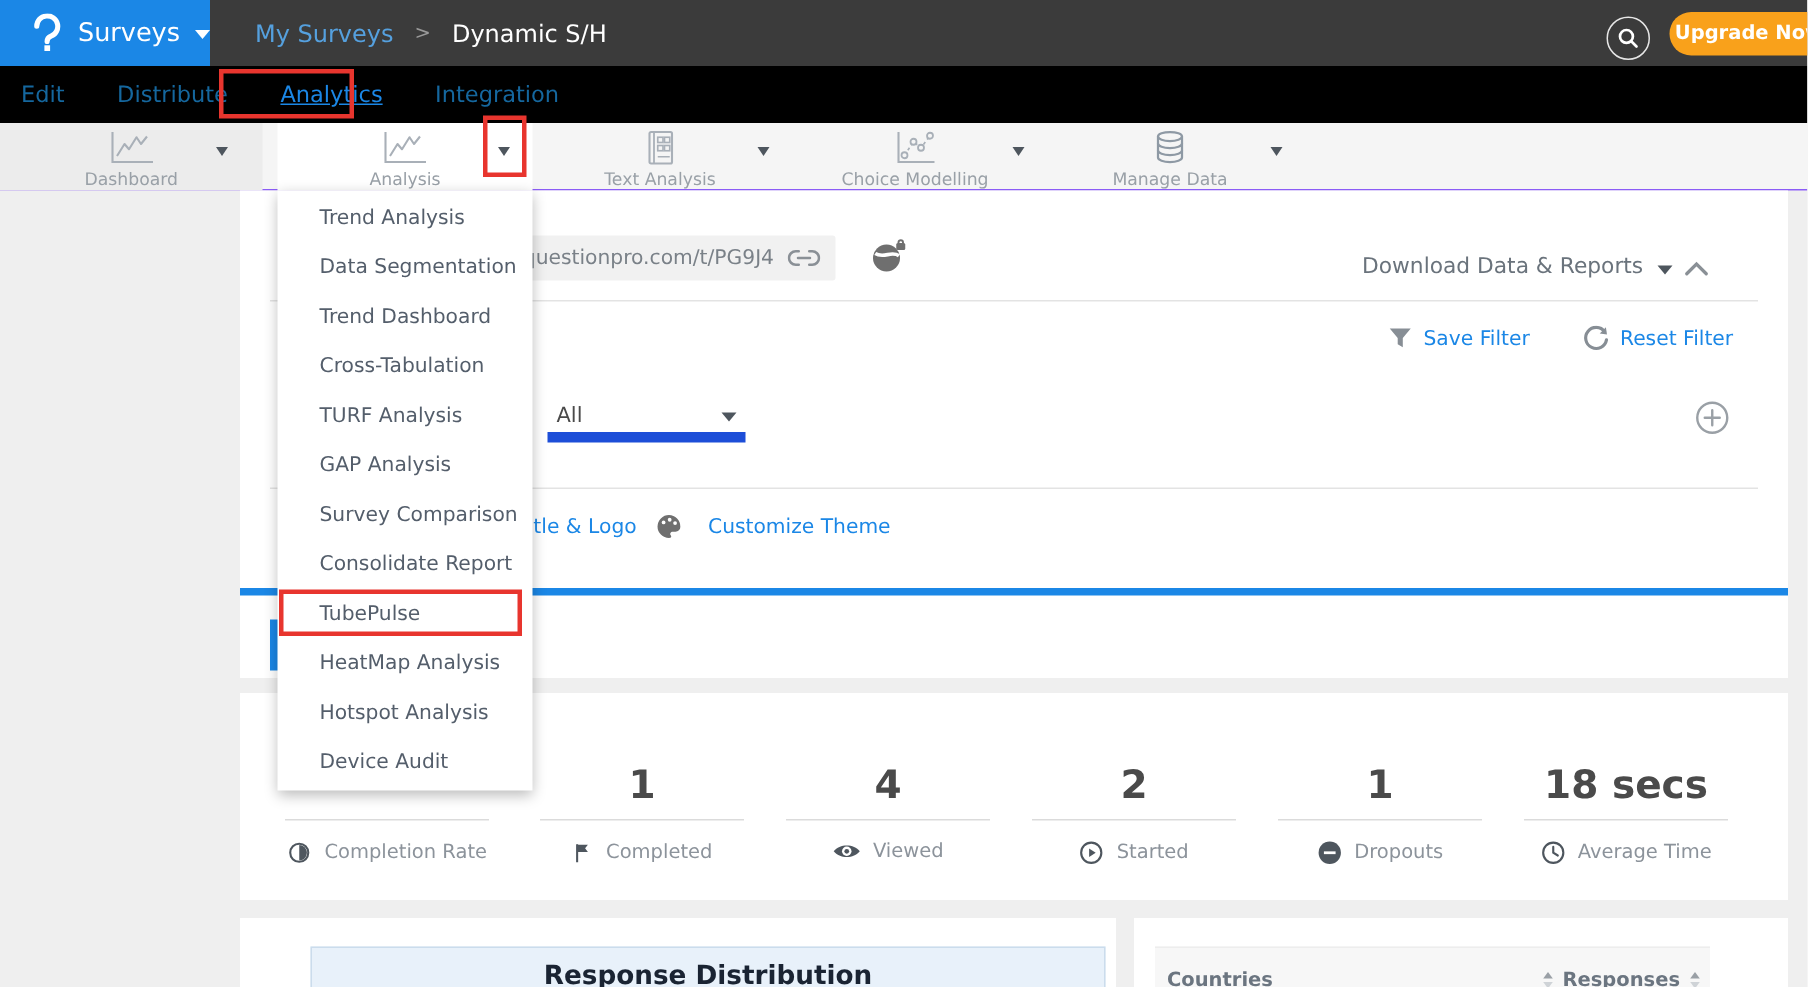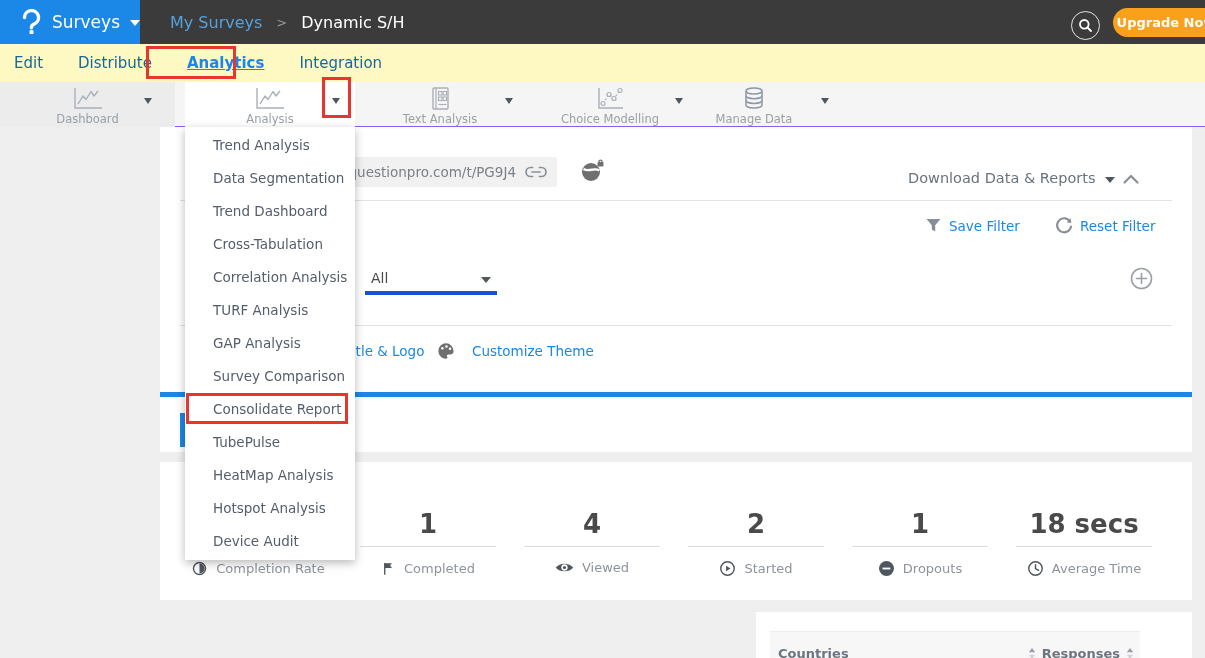--- a/index.html
+++ b/index.html
@@ -13,23 +13,23 @@
   .logoblock .product { color:#fff; font-size:17px; }
   .caret-w { width:0; height:0; border-left:5px solid transparent; border-right:5px solid transparent; border-top:6px solid #fff; margin-top:2px; }
   .breadcrumb { left:170px; top:0; height:44px; display:flex; align-items:center; gap:14px; font-size:16px; }
   .bc-parent { color:#55A0DE; cursor:pointer; }
   .bc-sep { color:#9a9a9a; font-size:13px; }
   .bc-current { color:#fff; }
   .searchbtn { left:1071px; top:11px; width:29px; height:29px; border:1.5px solid #e6e6e6; border-radius:50%; display:flex; align-items:center; justify-content:center; cursor:pointer; }
   .upgradebtn { left:1113px; top:8px; width:106px; height:29px; background:#F9A11B; border:none; border-radius:15px; color:#fff; font-size:13px; font-weight:bold; font-family:inherit; cursor:pointer; }
 
   
-  .navrow { left:0; top:44px; width:1205px; height:38px; background:#fef9c3; display:flex; align-items:center; gap:35px; padding-left:14px; }
+  .navrow { left:0; top:44px; width:1205px; height:38px; background:#000000; display:flex; align-items:center; gap:35px; padding-left:14px; }
   .navitem { color:#15679E; font-size:15px; cursor:pointer; }
-  .navitem.active { color:#1B87E6; text-decoration:underline;font-weight:bold; }
+  .navitem.active { color:#1B87E6; text-decoration:underline; }
 
   
   .toolbar { left:0; top:82px; width:1205px; height:45px; background:#F5F5F5; border-bottom:1px solid #8b5cf6; }
   .toolcell { position:absolute; top:0; height:45px; }
   .toolcell .stack { position:absolute; left:0; right:0; top:4px; display:flex; flex-direction:column; align-items:center; gap:1px; cursor:pointer; }
   .toollabel { font-size:11.5px; color:#99A0A7; }
   .tool-caret { position:absolute; top:16px; width:0; height:0; border-left:4.5px solid transparent; border-right:4.5px solid transparent; border-top:6px solid #4E565E; cursor:pointer; }
 
   
   .menu { left:185px; top:127px; width:170px; background:#fff; padding:2px 0; box-shadow:0 3px 9px rgba(0,0,0,.28); z-index:50; }
@@ -46,21 +46,21 @@
   .cardD { left:756px; top:612px; width:436px; height:46px; }
 
   .urlfield { left:90px; top:30px; width:307px; height:30px; background:#F1F1F1; border-radius:2px; display:flex; align-items:center; justify-content:flex-end; gap:9px; padding-right:10px; overflow:hidden; }
   .urltext { font-size:13.5px; color:#7A8188; white-space:nowrap; }
   .dl-row { left:748px; top:43px; display:flex; align-items:center; gap:10px; cursor:pointer; }
   .dl-label { font-size:14.5px; color:#6A737C; }
   .caret-d { width:0; height:0; border-left:5px solid transparent; border-right:5px solid transparent; border-top:6px solid #4E565E; margin-top:3px; }
   .divider { left:20px; width:992px; border-top:1px solid #E3E3E3; }
   .filterlink { display:flex; align-items:center; gap:7px; cursor:pointer; }
   .filterlink span { font-size:13.5px; color:#1B87E6; }
-  .select-all { left:205px; top:138px; width:132px; height:30px; border-bottom:4px solid #1d4ed8; display:flex; align-items:center; justify-content:space-between; padding:0 6px; cursor:pointer; }
+  .select-all { left:205px; top:138px; width:132px; height:30px; border-bottom:7px solid #1d4ed8; display:flex; align-items:center; justify-content:space-between; padding:0 6px; cursor:pointer; }
   .select-all span { font-size:14px; color:#4A4A4A; }
   .bluelink { font-size:13.5px; color:#1B87E6; cursor:pointer; }
   .blueband { left:0; top:265px; width:1032px; height:5px; background:#1B87E6; }
   .accentbar { left:20px; top:286px; width:6px; height:34px; background:#1B87E6; }
 
   
   .stat { position:absolute; top:42px; width:160px; text-align:center; }
   .stat-value { height:42px; font-size:26px; font-weight:bold; color:#4A4A4A; line-height:40px; }
   .stat-divider { margin:0 12px; border-top:1px solid #DBDBDB; }
   .stat-label { margin-top:13px; display:flex; align-items:center; justify-content:center; gap:8px; color:#8C939B; font-size:13px; }
@@ -163,21 +163,21 @@
               <circle cx="8" cy="17.5" r="2" fill="#F5F5F5" stroke="#A9B0B8" stroke-width="1.2"></circle>
               <circle cx="14" cy="8.5" r="2" fill="#F5F5F5" stroke="#A9B0B8" stroke-width="1.2"></circle>
               <circle cx="19" cy="12.5" r="2" fill="#F5F5F5" stroke="#A9B0B8" stroke-width="1.2"></circle>
               <circle cx="25" cy="4.5" r="2" fill="#F5F5F5" stroke="#A9B0B8" stroke-width="1.2"></circle>
             </svg>
         </span>
         <span class="toollabel">Choice Modelling</span>
       </div>
       <span class="tool-caret" style="left:150px;"></span>
     </div>
-    <div class="toolcell" style="left:669px;width:170px;text-align:center;">
+    <div class="toolcell" style="left:695px;width:170px;text-align:center;">
       <div class="stack">
         <span>
           <svg width="24" height="25" viewBox="0 0 24 25">
               <ellipse cx="12" cy="5" rx="8" ry="3" fill="none" stroke="#8E99A4" stroke-width="1.5"></ellipse>
               <path d="M4 5 V19 a8 3 0 0 0 16 0 V5" fill="none" stroke="#8E99A4" stroke-width="1.5"></path>
               <path d="M4 9.7 a8 3 0 0 0 16 0 M4 14.4 a8 3 0 0 0 16 0" fill="none" stroke="#8E99A4" stroke-width="1.5"></path>
             </svg>
         </span>
         <span class="toollabel">Manage Data</span>
       </div>
@@ -335,20 +335,23 @@
           <svg width="17" height="17" viewBox="0 0 24 24">
               <circle cx="12" cy="12" r="9.5" fill="none" stroke="#4E565E" stroke-width="2"></circle>
               <path d="M12 6.5 V12 l4.3 2.6" fill="none" stroke="#4E565E" stroke-width="2" stroke-linecap="round"></path>
             </svg>
         </span>
         <span>Average Time</span>
       </div>
     </div>
   </div>
 
+  <div class="abs card cardC">
+    <div class="abs respbox">Response Distribution</div>
+  </div>
 
   <div class="abs card cardD">
     <div class="abs tablehead">
       <span class="th-label">Countries</span>
       <span class="th-group">
         <span>
           <svg width="8" height="11" viewBox="0 0 8 12">
               <path d="M4 0 L7.5 4.7 H0.5 Z" fill="#9aa0a6"></path>
               <path d="M4 12 L7.5 7.3 H0.5 Z" fill="#cfd3d7"></path>
             </svg>
@@ -362,21 +365,20 @@
         </span>
       </span>
     </div>
   </div>
 
   <div class="abs menu">
     <div class="menu-item">Trend Analysis</div>
     <div class="menu-item">Data Segmentation</div>
     <div class="menu-item">Trend Dashboard</div>
     <div class="menu-item">Cross-Tabulation</div>
-    <div class="menu-item">Correlation Analysis</div>
     <div class="menu-item">TURF Analysis</div>
     <div class="menu-item">GAP Analysis</div>
     <div class="menu-item">Survey Comparison</div>
     <div class="menu-item">Consolidate Report</div>
     <div class="menu-item">TubePulse</div>
     <div class="menu-item">HeatMap Analysis</div>
     <div class="menu-item">Hotspot Analysis</div>
     <div class="menu-item">Device Audit</div>
   </div>
 

